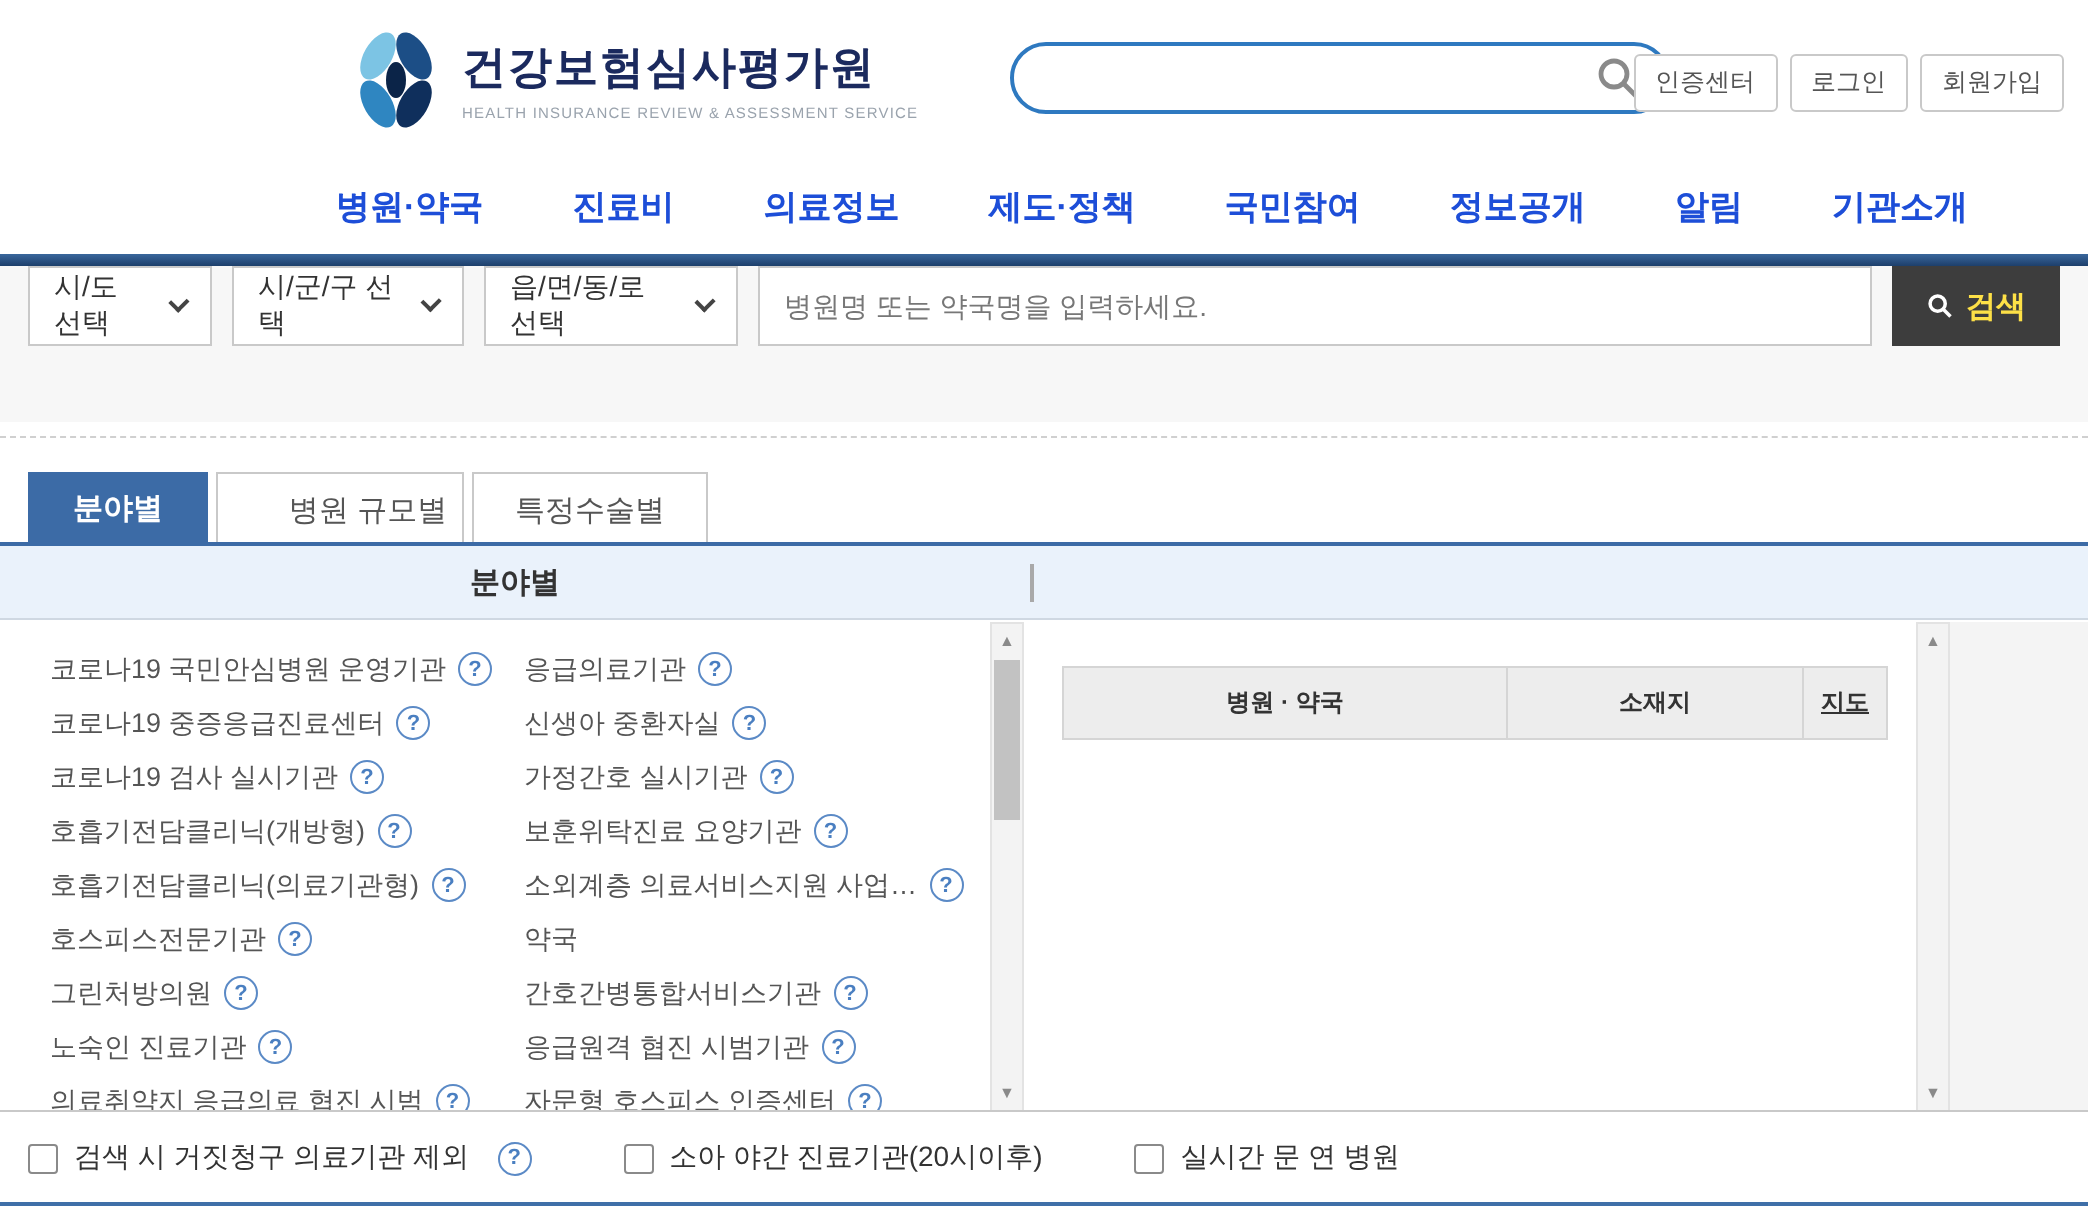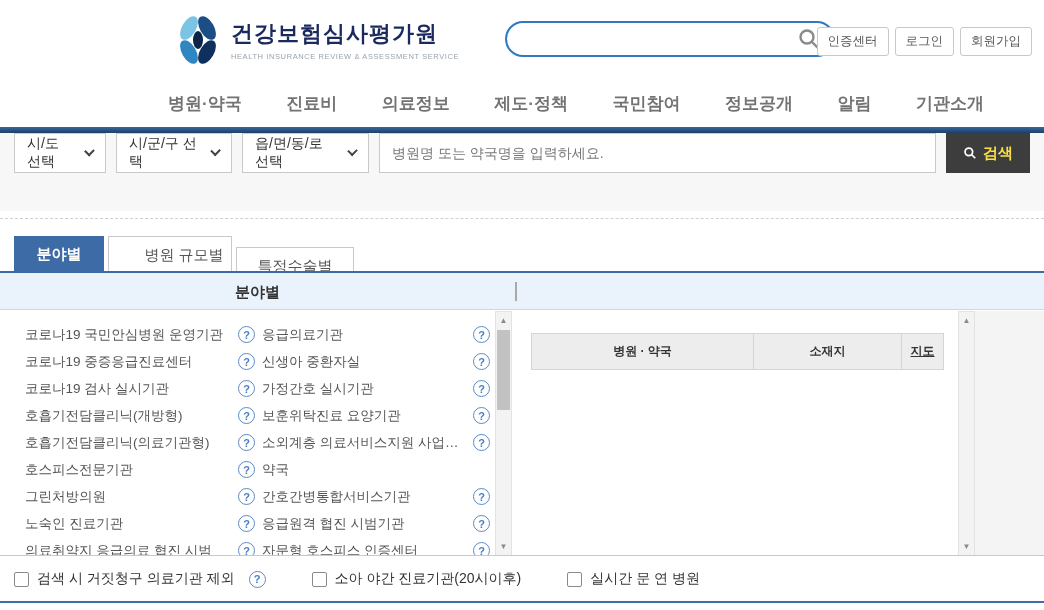--- a/index.html
+++ b/index.html
@@ -17,21 +17,21 @@
   .search-pill input { flex:1; border:none; outline:none; background:transparent; padding:0 8px 0 16px; font-size:14px; }
   .pill-mag { margin-right:12px; display:flex; }
   .util-btns { position:absolute; right:12px; top:27px; display:flex; gap:6px; }
   .util-btn { background:#fff; border:1px solid #c9c9c9; border-radius:3px; padding:5px 10px;
     font-size:12.5px; color:#555; cursor:pointer; }
 
   
   .nav { position:absolute; top:80px; left:0; width:1044px; height:47px; background:#fff; }
   .nav-inner { display:flex; justify-content:space-between; align-items:center; height:100%;
     margin:0 60px 0 168px; }
-  .nav-item { font-size:17px; font-weight:bold; color:#737373; cursor:pointer; white-space:nowrap; }
+  .nav-item { font-size:17px; font-weight:bold; color:#1d4ed8; cursor:pointer; white-space:nowrap; }
   .nav-bar { position:absolute; top:127px; left:0; width:1044px; height:6px;
     background:linear-gradient(to bottom,#3a679c,#1d3f6b); }
 
   
   .filter { position:absolute; top:133px; left:0; width:1044px; height:78px; background:#f7f7f7;
     display:flex; align-items:flex-start; padding:0 14px; gap:10px; }
   .sel { background:#fff; border:1px solid #c9c9c9; height:40px; display:flex; align-items:center;
     justify-content:space-between; padding:0 12px; font-size:14px; color:#333; cursor:pointer; }
   .sel .chev { width:8px; height:8px; border-right:2px solid #444; border-bottom:2px solid #444;
     transform:rotate(45deg); margin-top:-4px; margin-left:10px; }
@@ -43,39 +43,39 @@
     font-weight:bold; display:flex; align-items:center; justify-content:center; gap:6px; cursor:pointer; }
 
   .dashed-sep { position:absolute; top:218px; left:0; width:1044px; border-top:1px dashed #d0d0d0; }
 
   
   .tabs { position:absolute; top:236px; left:14px; display:flex; gap:4px; }
   .tab { height:37px; display:flex; align-items:center; justify-content:center; font-size:15px;
     cursor:pointer; }
   .tab.inactive { background:#fff; border:1px solid #c9c9c9; border-bottom:none; color:#555; }
   .tab.active { background:#3c6ba6; color:#fff; font-weight:bold; }
-  .tab-t1 { width:90px; } .tab-t2 { width:124px;padding-left:28px; } .tab-t3 { width:118px;margin-top:11px; }
+  .tab-t1 { width:90px; } .tab-t2 { width:124px;padding-left:28px; } .tab-t3 { width:118px; }
   .tabs-line { position:absolute; top:271px; left:0; width:1044px; height:2px; background:#3c6ba6; }
 
   
   .panel-head { position:absolute; top:273px; left:0; width:1044px; height:37px; background:#eaf2fb;
     border-bottom:1px solid #cfd8e2; }
   .panel-head .ph-title { position:absolute; left:0; width:515px; text-align:center; line-height:37px;
     font-size:15px; font-weight:bold; color:#333; }
   .ph-divider { position:absolute; left:515px; top:9px; width:2px; height:19px; background:#a9a9a9; }
 
   
   .content { position:absolute; top:311px; left:0; width:1044px; height:245px; background:#fff;
     border-bottom:1px solid #c9c9c9; overflow:hidden; }
   .cat-pane { position:absolute; left:0; top:0; width:495px; height:245px; overflow:hidden; }
   .cat-cols { display:flex; padding-top:10px; }
   .cat-col { display:flex; flex-direction:column; }
   .cat-col1 { width:230px; margin-left:25px; }
   .cat-col2 { width:228px; margin-left:7px; }
-  .cat-item { height:27px; display:flex; align-items:center; justify-content:space-between; cursor:pointer; }
+  .cat-item { height:27px; display:flex; align-items:center; cursor:pointer; }
   .cat-label { font-size:13.5px; color:#555; white-space:nowrap; overflow:hidden; text-overflow:ellipsis; }
   .help-icon { width:17px; height:17px; border:1.5px solid #5b8ac6; border-radius:50%; color:#4a7fc1;
     font-size:11px; font-weight:bold; display:flex; align-items:center; justify-content:center;
     flex:none; margin-left:6px; cursor:pointer; }
   .help-icon::before { content:"?"; }
 
   
   .sbar { position:absolute; top:0; width:17px; height:245px; background:#f3f3f3; border:1px solid #e3e3e3; }
   .sbar-left { left:495px; } .sbar-right { left:958px; }
   .sbar .arrow { position:absolute; left:0; width:15px; height:15px; display:flex; align-items:center;

